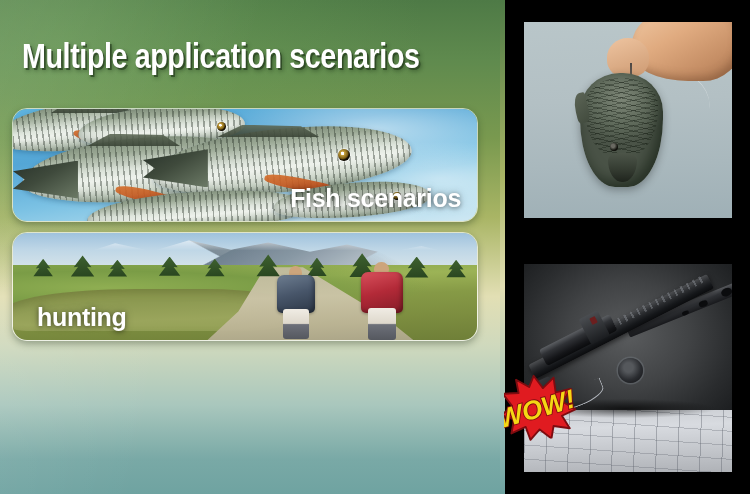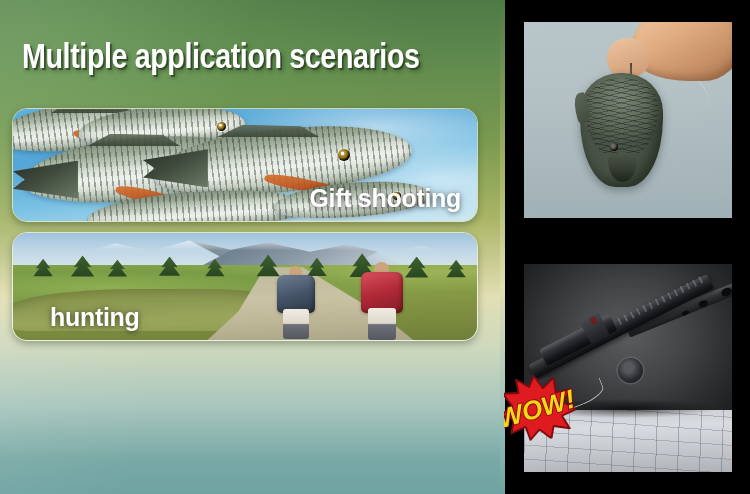--- a/index.html
+++ b/index.html
@@ -82,21 +82,21 @@
     right: 16px;
     font-size: 25px;
     font-weight: bold;
     color: #ffffff;
     text-shadow: 0 1px 4px rgba(0,0,0,.42), 0 0 9px rgba(0,0,0,.28);
     z-index: 4;
     letter-spacing: -0.3px;
   }
   .scene-label.left-aligned {
     right: auto;
-    left: 37px;
+    left: 24px;
     margin-top: 24px;
   }
 
   
   #card-fish { top: 108px; height: 114px; }
   #fish-water {
     position: absolute; inset: 0;
     background:
       radial-gradient(60% 70% at 78% 18%, rgba(255,255,255,.55) 0%, rgba(255,255,255,0) 55%),
       radial-gradient(44% 55% at 92% 62%, rgba(255,255,255,.42) 0%, rgba(255,255,255,0) 60%),
@@ -495,21 +495,21 @@
         <div class="fish" style="left:30%; top:18%; width:56%; height:56%; transform:rotate(-5deg);"></div>
         <div class="fish-tail" style="left:28%; top:36%; width:14%; height:34%;"></div>
         <div class="fish-eye" style="left:70%; top:36%; width:12px; height:12px;"></div>
         <div class="fish-dorsal" style="left:44%; top:14%; width:22%; height:11%;"></div>
         <div class="fish-fin" style="left:54%; top:62%; width:15%; height:11%; transform:rotate(12deg);"></div>
 
         <div class="fish" style="left:16%; top:74%; width:48%; height:34%; transform:rotate(-3deg);"></div>
         <div class="fish" style="left:56%; top:66%; width:34%; height:30%; transform:rotate(-4deg);"></div>
         <div class="fish-eye" style="left:82%; top:74%; width:8px; height:8px;"></div>
       </div>
-      <div class="scene-label">Gift shooting</div>
+      <div class="scene-label">Fish scenarios</div>
     </div>
 
     <div class="scene-card" id="card-hunting">
       <div class="scene-photo">
         <div id="hunt-sky"></div>
         <div id="hunt-mountains"></div>
         <div id="hunt-meadow"></div>
         <div id="hunt-lake"></div>
         <div id="hunt-path"></div>
 

